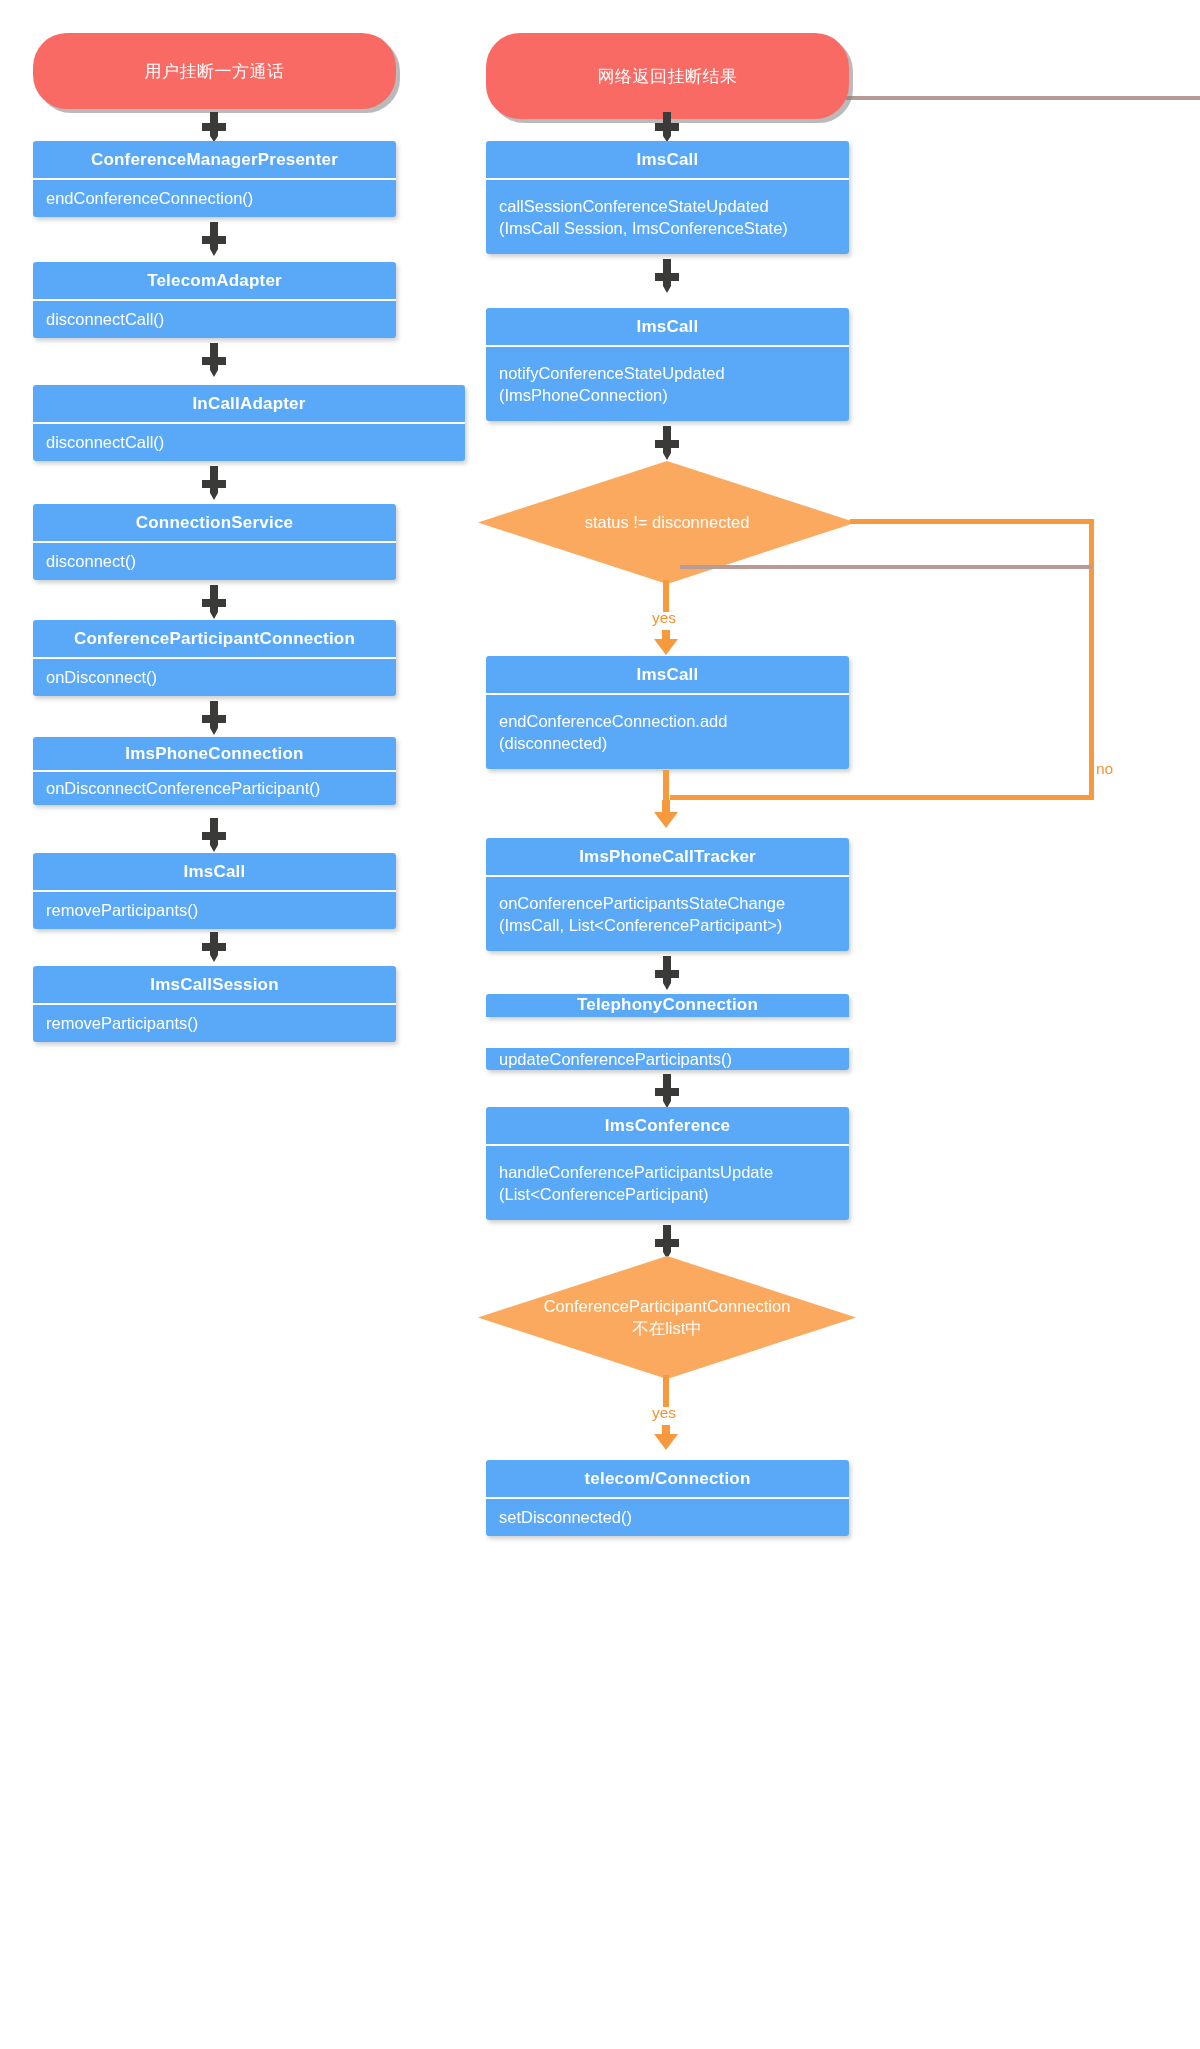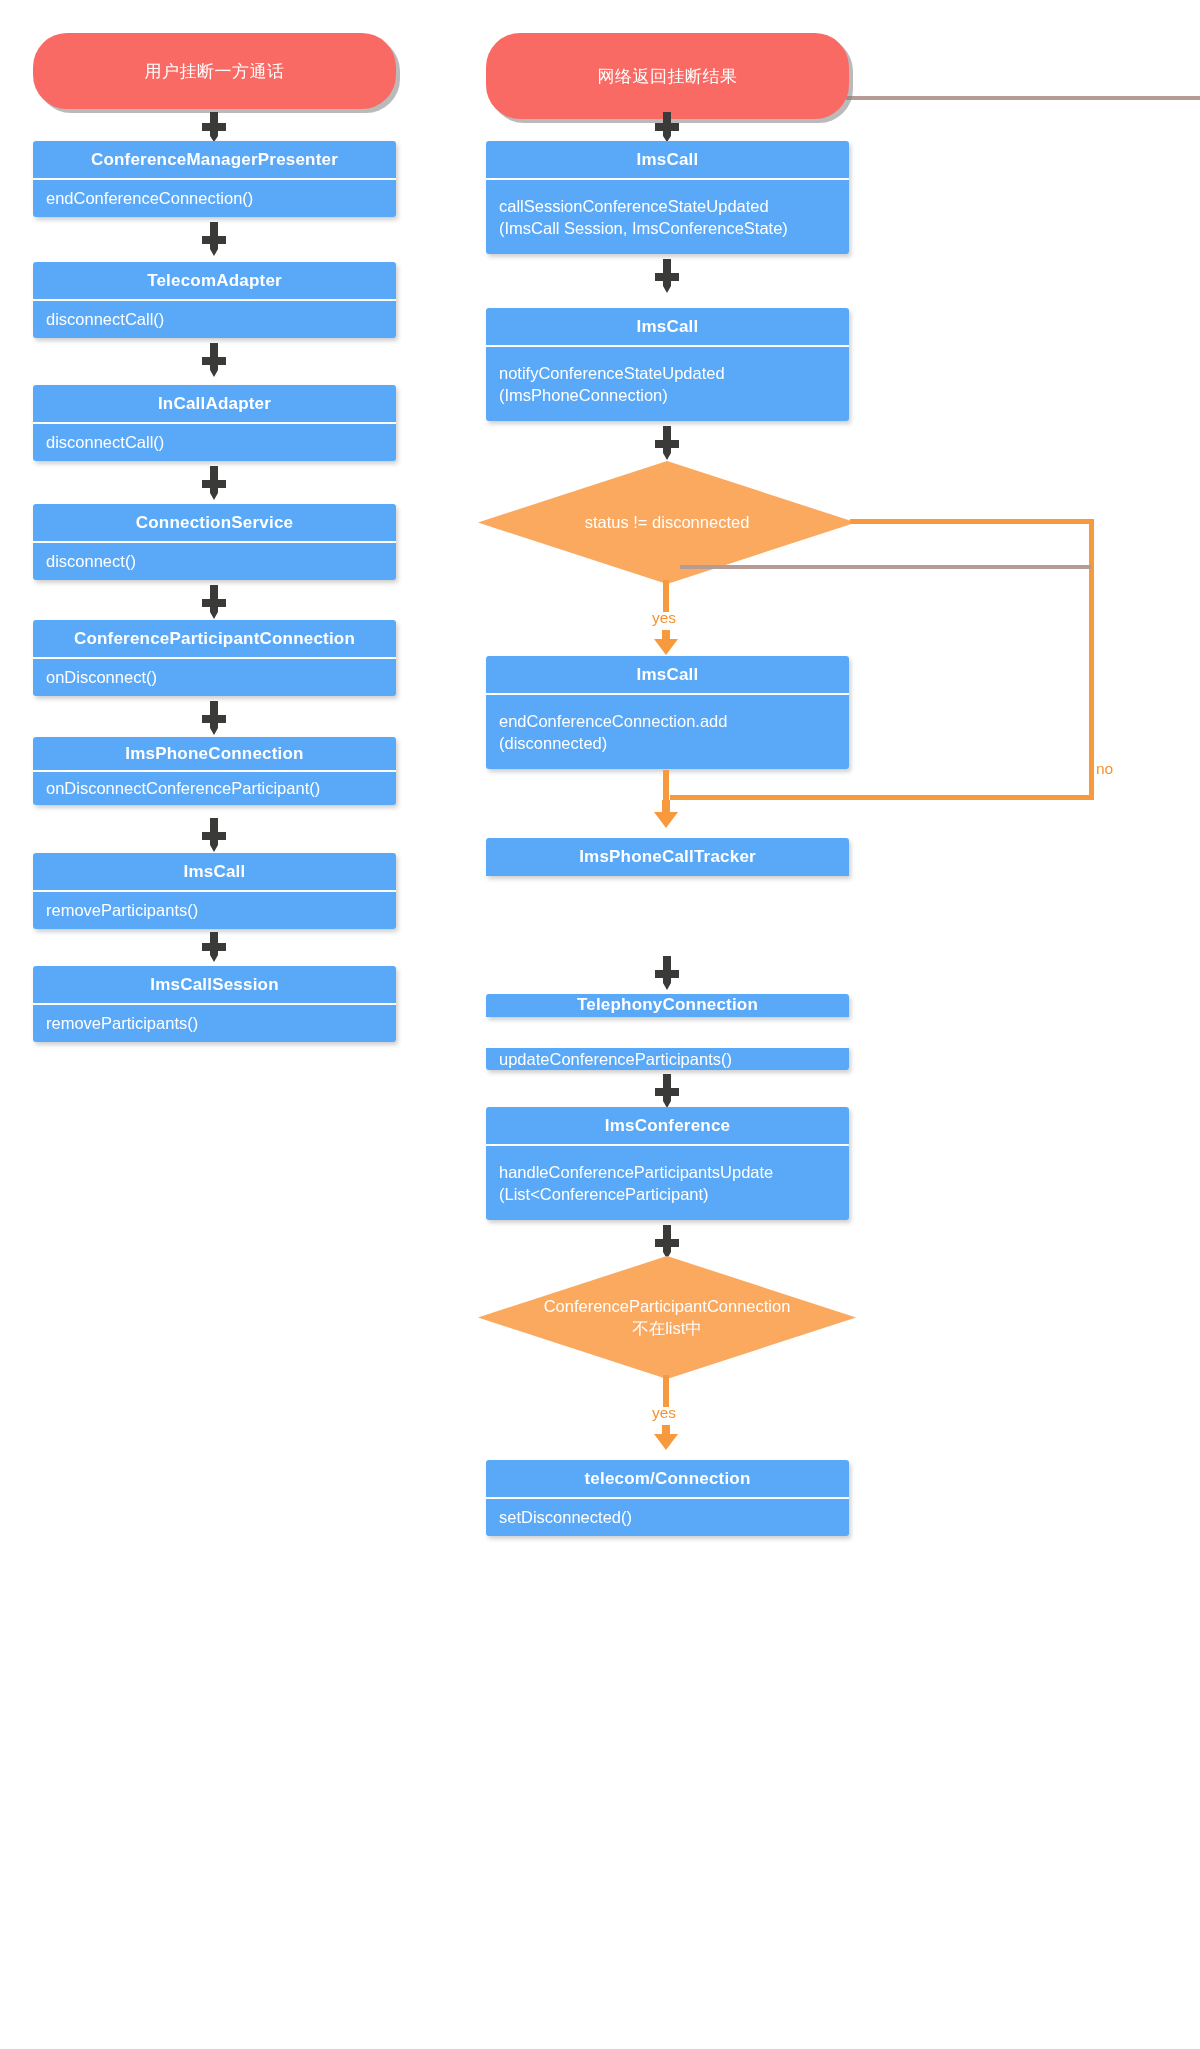--- a/index.html
+++ b/index.html
@@ -156,21 +156,21 @@
       <div class="ln">disconnectCall()</div>
     </div>
   </div>
 
   <div class="arrow-dark" style="left:200px; top:343px;">
     <svg width="28" height="34" viewBox="0 0 28 34">
         <path d="M10 0 h8 v14 h8 v8 h-8 v5 l-4 7 l-4 -7 v-5 h-8 v-8 h8 z" fill="#3a3a38"></path>
       </svg>
   </div>
 
-  <div class="node classbox" style="left:33px; top:385px; width:363px; height:76px;">
+  <div class="node classbox" style="left:33px; top:385px; width:432px; height:76px;">
     <div class="hdr" style="height:38px;">InCallAdapter</div>
     <div class="bdy" style="height:38px;">
       <div class="ln">disconnectCall()</div>
     </div>
   </div>
 
   <div class="arrow-dark" style="left:200px; top:466px;">
     <svg width="28" height="34" viewBox="0 0 28 34">
         <path d="M10 0 h8 v14 h8 v8 h-8 v5 l-4 7 l-4 -7 v-5 h-8 v-8 h8 z" fill="#3a3a38"></path>
       </svg>
@@ -307,20 +307,24 @@
 
   <div class="orange-line" style="left:663px; top:770px; width:6px; height:32px;"></div>
   <div class="arrow-orange" style="left:653px; top:800px;">
     <svg width="26" height="28" viewBox="0 0 26 28">
         <path d="M9 0 h8 v12 h8 l-12 16 l-12 -16 h8 z" fill="#f79a3e"></path>
       </svg>
   </div>
 
   <div class="node classbox" style="left:486px; top:838px; width:363px; height:113px;">
     <div class="hdr" style="height:38px;">ImsPhoneCallTracker</div>
+    <div class="bdy" style="height:75px;">
+      <div class="ln">onConferenceParticipantsStateChange</div>
+      <div class="ln">(ImsCall, List&lt;ConferenceParticipant&gt;)</div>
+    </div>
   </div>
 
   <div class="arrow-dark" style="left:653px; top:956px;">
     <svg width="28" height="34" viewBox="0 0 28 34">
         <path d="M10 0 h8 v14 h8 v8 h-8 v5 l-4 7 l-4 -7 v-5 h-8 v-8 h8 z" fill="#3a3a38"></path>
       </svg>
   </div>
 
   <div class="node classbox" style="left:486px; top:994px; width:363px; height:76px;gap:29px;">
     <div class="hdr" style="height:38px;">TelephonyConnection</div>

